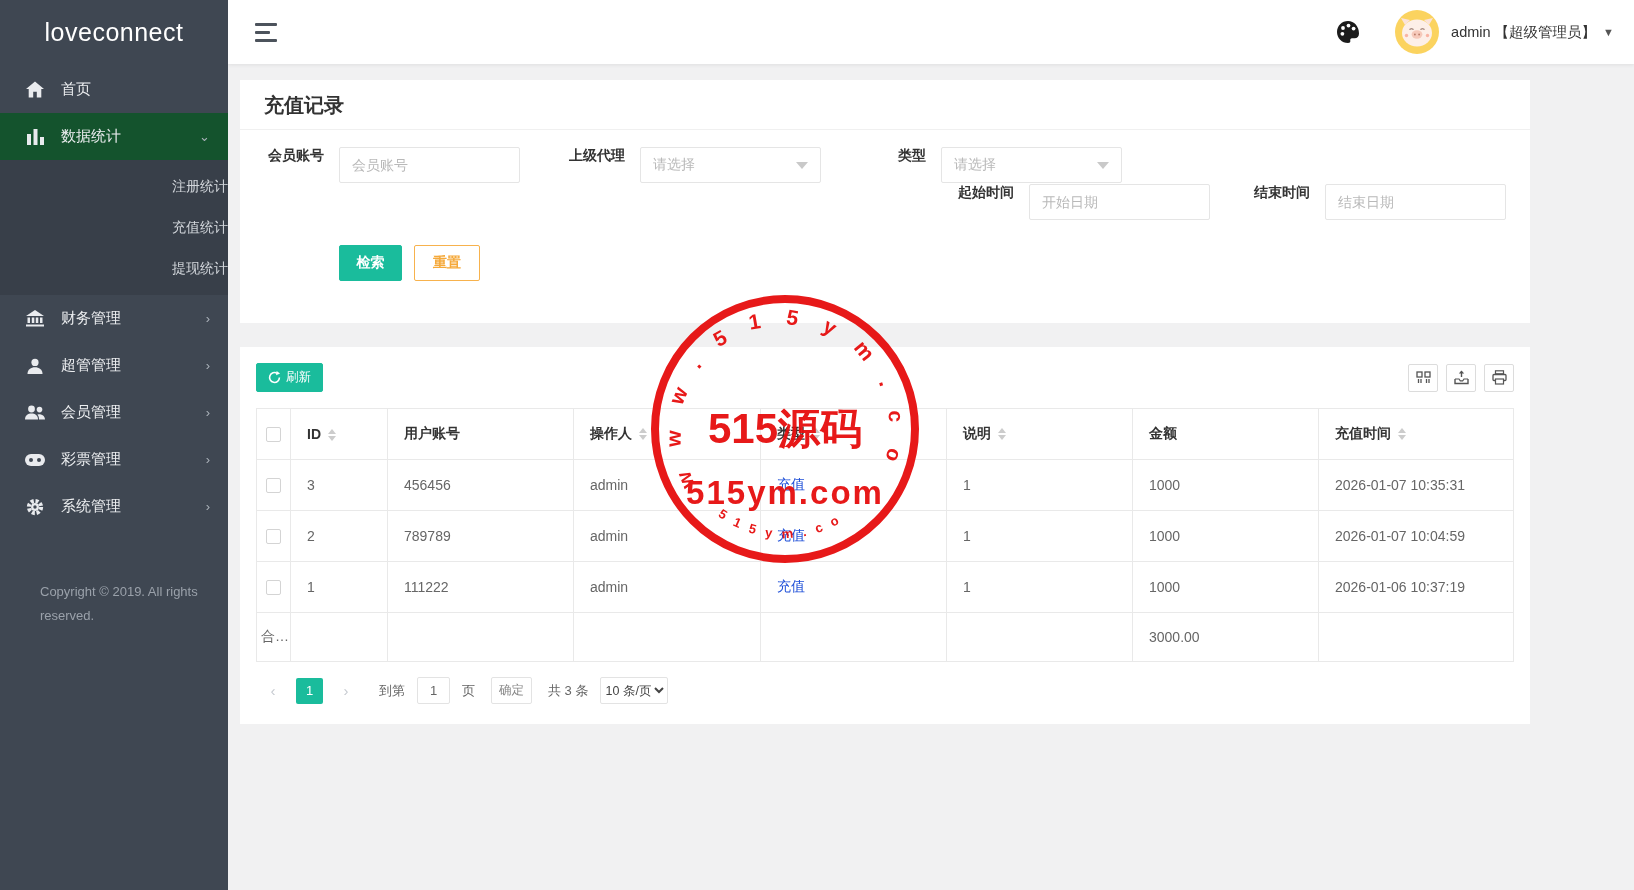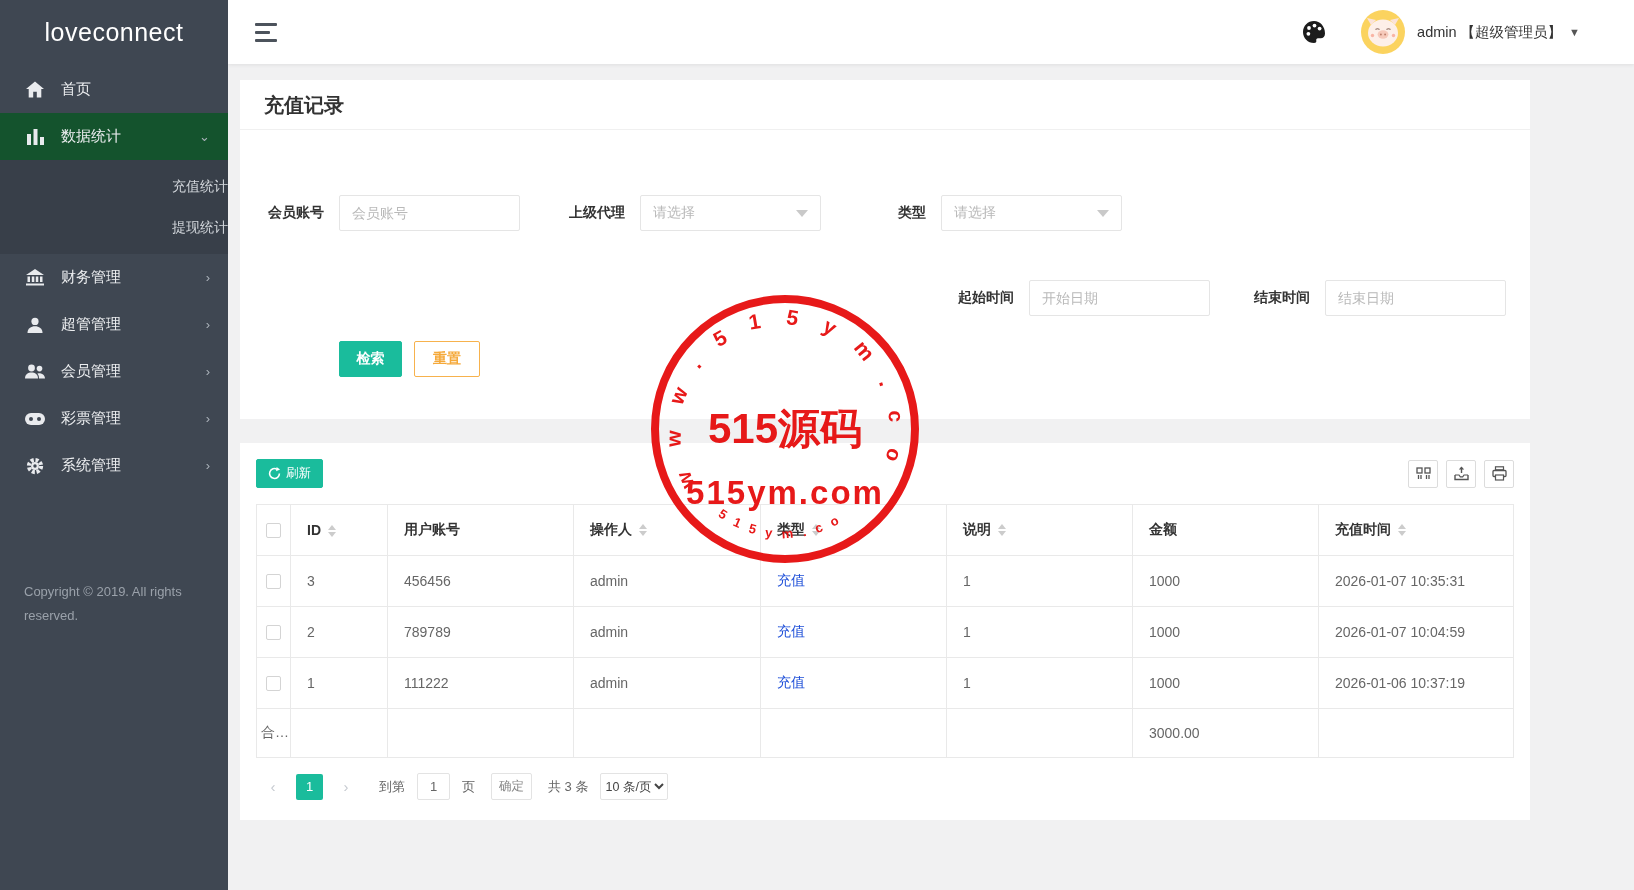--- a/index.html
+++ b/index.html
@@ -9,43 +9,43 @@
   .sidebar { position:absolute; left:0; top:0; width:228px; height:890px; background:#3f4752; color:#fff; z-index:2; }
   .logo { height:64px; line-height:64px; text-align:center; font-size:25px; color:#fff; letter-spacing:.5px; }
   .nav { margin-top:2px;text-align:right; }
   .nav-item { display:flex; align-items:center; height:47px; padding:0 18px 0 24px; font-size:15px; color:#eceef0; cursor:pointer; position:relative; }
   .nav-item .mi { width:22px; height:20px; margin-right:15px; display:flex; align-items:center; justify-content:center; flex:none; }
   .nav-item .mi svg { display:block; }
   .nav-item .arrow { margin-left:auto; font-size:13px; color:#aab1b9; }
   .nav-item.active { background:#14532d; }
   .submenu { background:rgba(0,0,0,.10); padding:6px 0; }
   .sub-item { height:41px; line-height:41px; padding-left:62px; font-size:14px; color:#d3d7dc; cursor:pointer; }
-  .copyright { position:absolute; left:0; top:580px; width:228px; padding:0 24px; font-size:13px; color:#9aa1aa; line-height:1.85; }
+  .copyright { position:absolute; left:16px; top:580px; width:228px; padding:0 24px; font-size:13px; color:#9aa1aa; line-height:1.85; }
 
   
   .topbar { position:absolute; left:228px; top:0; right:0; height:64px; background:#fff; box-shadow:0 1px 4px rgba(0,0,0,.08); display:flex; align-items:center; z-index:1; }
   .burger { margin-left:27px; cursor:pointer; width:22px; }
   .burger i { display:block; height:3px; background:#4c535c; border-radius:1px; margin-bottom:5px; }
   .burger i:nth-child(2){ width:70%; }
   .burger i:last-child{ margin-bottom:0; }
-  .topbar-right { margin-left:auto; display:flex; align-items:center; padding-right:54px; }
+  .topbar-right { margin-left:auto; display:flex; align-items:center; padding-right:20px; }
   .palette-btn { width:26px; height:26px; margin-right:34px; cursor:pointer; }
   .avatar { width:44px; height:44px; border-radius:50%; background:#fbd35f; display:flex; align-items:center; justify-content:center; overflow:hidden; cursor:pointer; }
   .username { margin-left:12px; font-size:14.5px; color:#333; cursor:pointer; }
   .user-caret { margin-left:7px; font-size:11px; color:#555; cursor:pointer; }
 
   
   .main { position:absolute; left:228px; top:64px; right:0; bottom:0; overflow:hidden; }
   .card { background:#fff; width:1290px; margin-left:12px; }
   .card-search { margin-top:16px; }
   .card-title { height:50px; line-height:50px; padding:0 24px; font-size:20px; font-weight:bold; color:#333; border-bottom:1px solid #f0f0f0; }
   .form { padding:17px 24px 42px 24px; }
   .form-row { display:flex; align-items:center; }
   .form-row.row2 { justify-content:flex-end; margin-top:1px; }
-  .fgroup { display:flex; align-items:center;margin-top:48px; }
+  .fgroup { display:flex; align-items:flex-start; }
   .form-row .fgroup + .fgroup { margin-left:45px; }
   .form-row.row2 .fgroup + .fgroup { margin-left:40px; }
   .flabel { min-width:60px; text-align:right; margin-right:15px; font-size:14px; font-weight:bold; color:#333; white-space:nowrap; }
   .fctrl { width:181px; height:36px; border:1px solid #e5e5e5; border-radius:2px; background:#fff; font-size:14px; color:#555; padding:0 12px; font-family:inherit; }
   .fctrl::placeholder { color:#b9b9b9; }
   .select-box { width:181px; height:36px; border:1px solid #e5e5e5; border-radius:2px; background:#fff; display:flex; align-items:center; padding:0 12px; cursor:pointer; }
   .select-box .sel-text { font-size:14px; color:#b9b9b9; }
   .select-box .sel-caret { margin-left:auto; width:0; height:0; border-left:6px solid transparent; border-right:6px solid transparent; border-top:7px solid #c9c9c9; }
   .btn-row { margin-top:25px; padding-left:75px; display:flex; }
   .btn { height:36px; border-radius:2px; font-size:14px; font-weight:bold; cursor:pointer; font-family:inherit; }
@@ -111,20 +111,21 @@
         <svg width="17" height="16" viewBox="0 0 17 16">
             <rect x="0" y="5" width="4" height="11" fill="#e9ebee"></rect>
             <rect x="6.5" y="0" width="4" height="16" fill="#e9ebee"></rect>
             <rect x="13" y="8" width="4" height="8" fill="#e9ebee"></rect>
           </svg>
       </span>
       <span>数据统计</span>
       <span class="arrow">⌄</span>
     </div>
     <div class="submenu">
+      <div class="sub-item">注册统计</div>
       <div class="sub-item">充值统计</div>
       <div class="sub-item">提现统计</div>
     </div>
     <div class="nav-item">
       <span class="mi">
         <svg width="18" height="17" viewBox="0 0 18 17">
             <path d="M9 0 L18 6 H0 Z M1.5 7.5 H4 V13 H1.5 Z M5.8 7.5 H8.3 V13 H5.8 Z M9.8 7.5 H12.3 V13 H9.8 Z M14 7.5 H16.5 V13 H14 Z M0 14.5 H18 V16.5 H0 Z" fill="#e9ebee"></path>
           </svg>
       </span>
       <span>财务管理</span>

